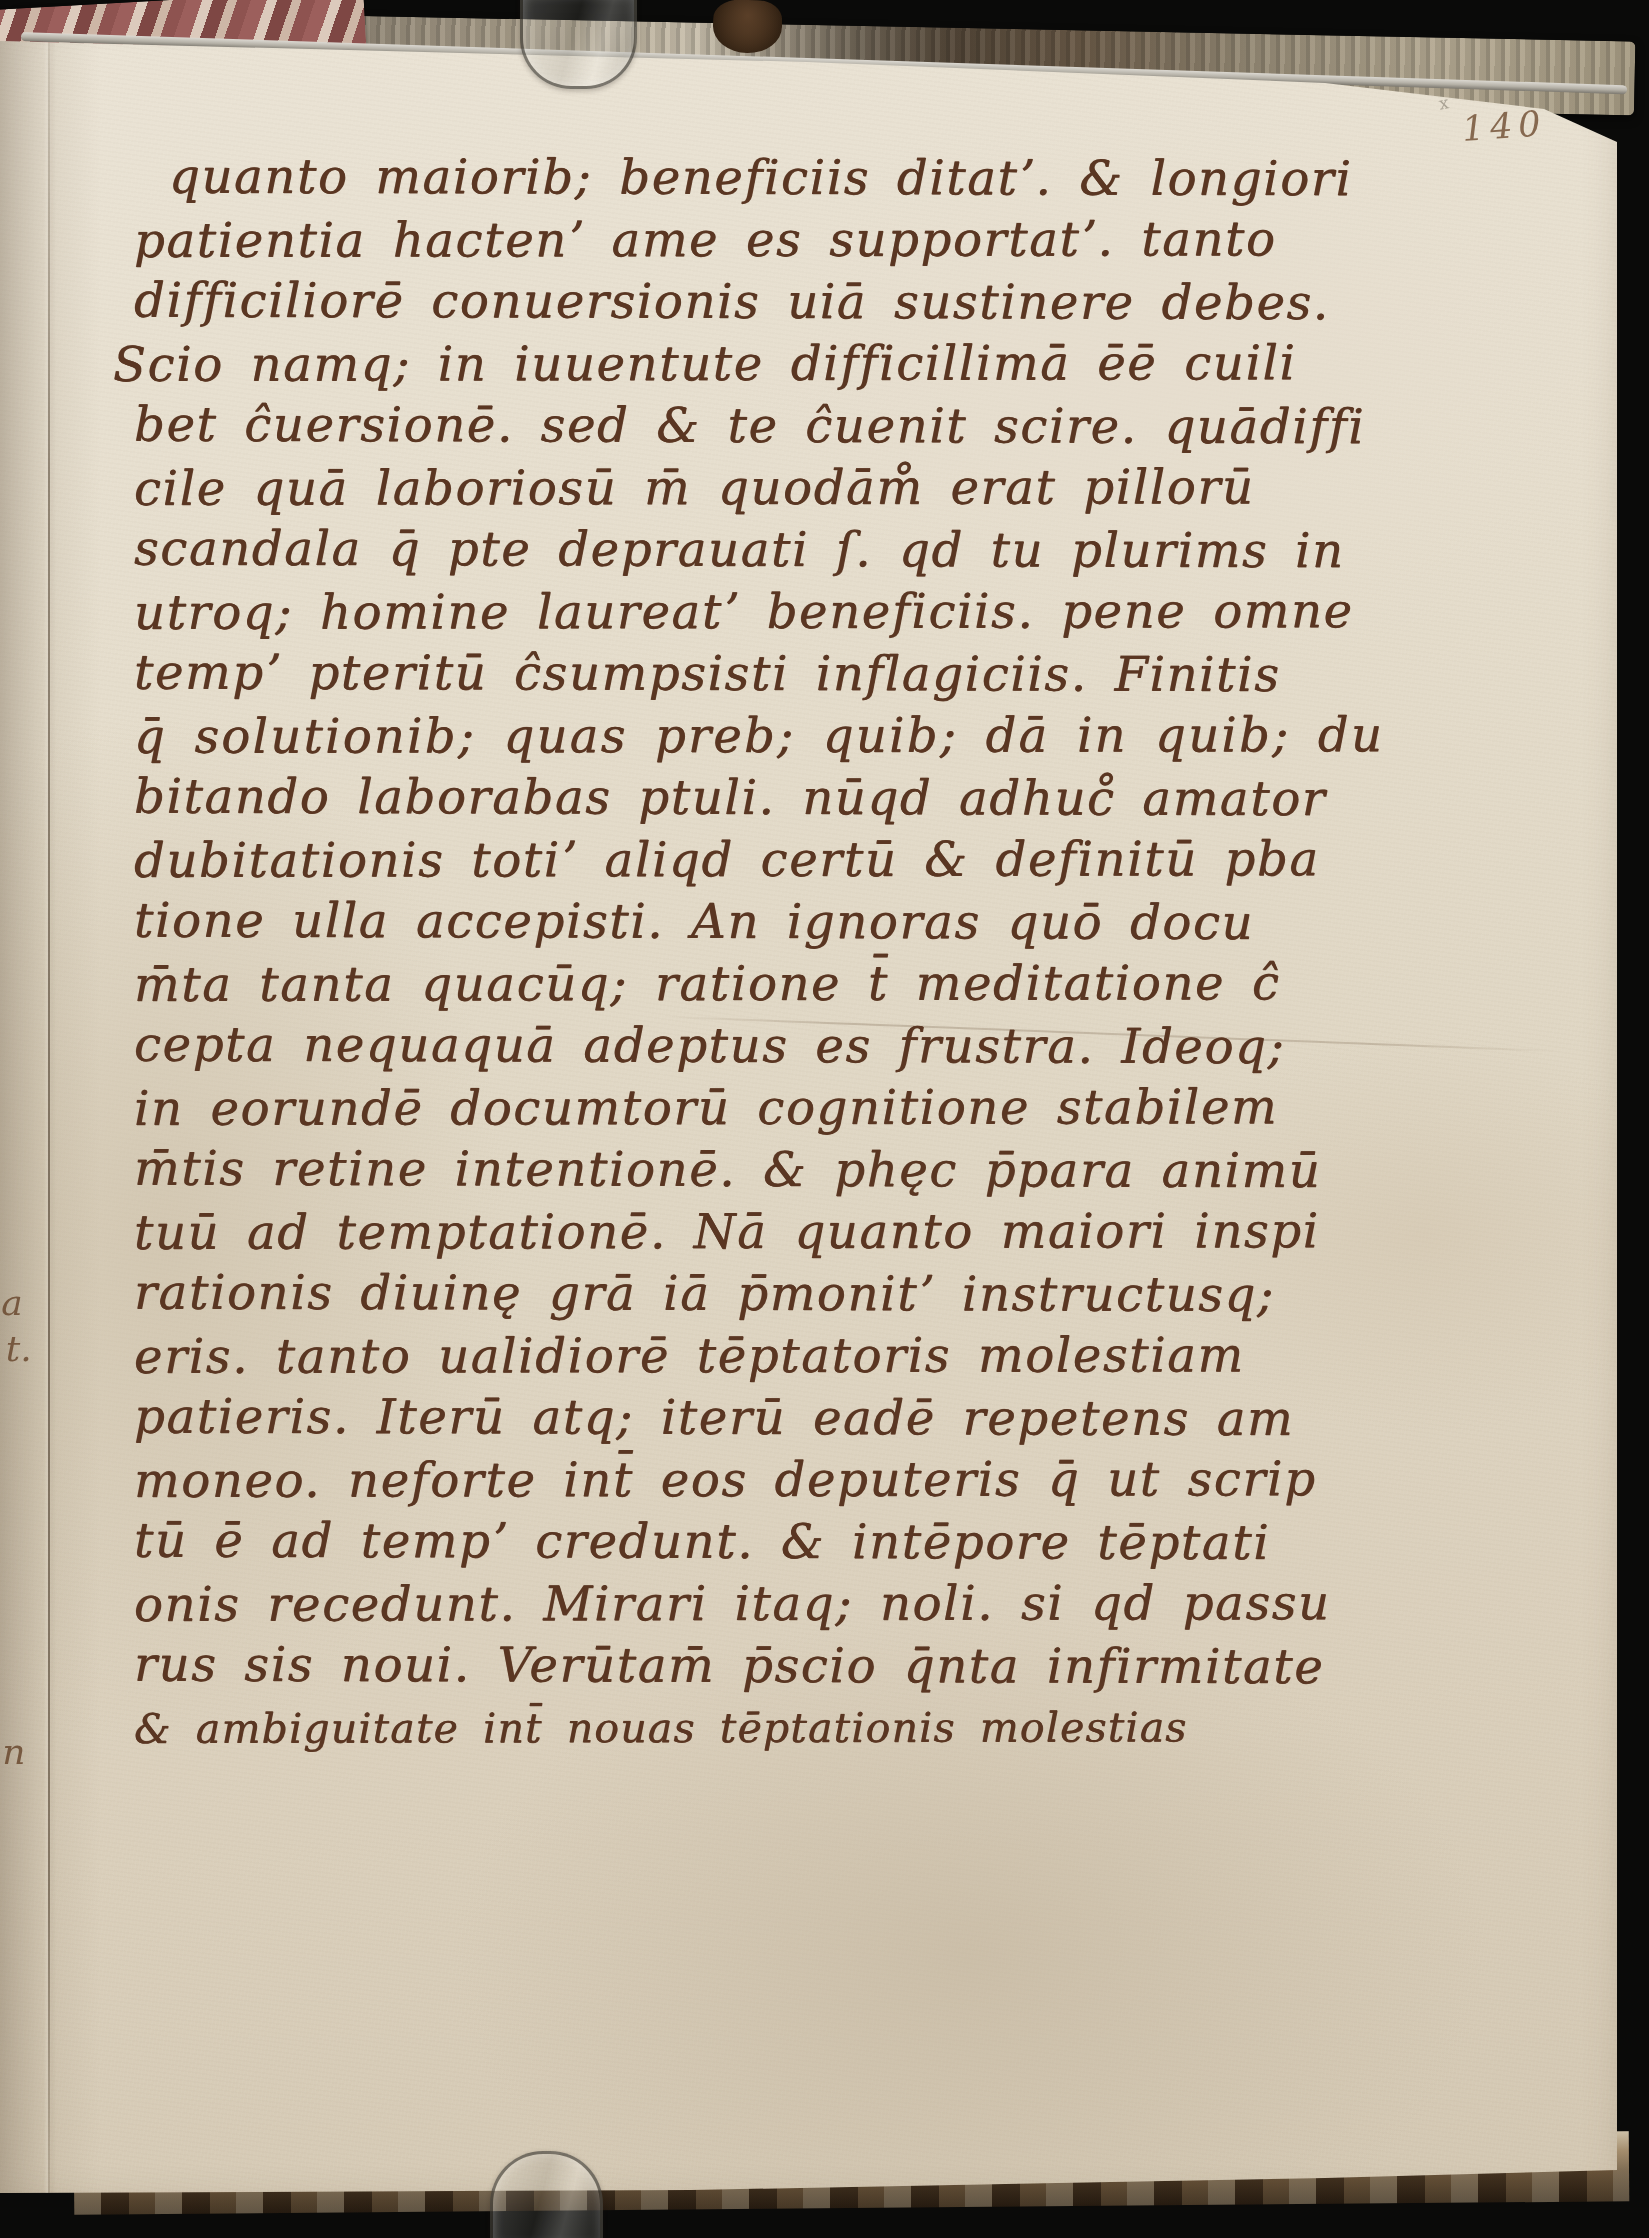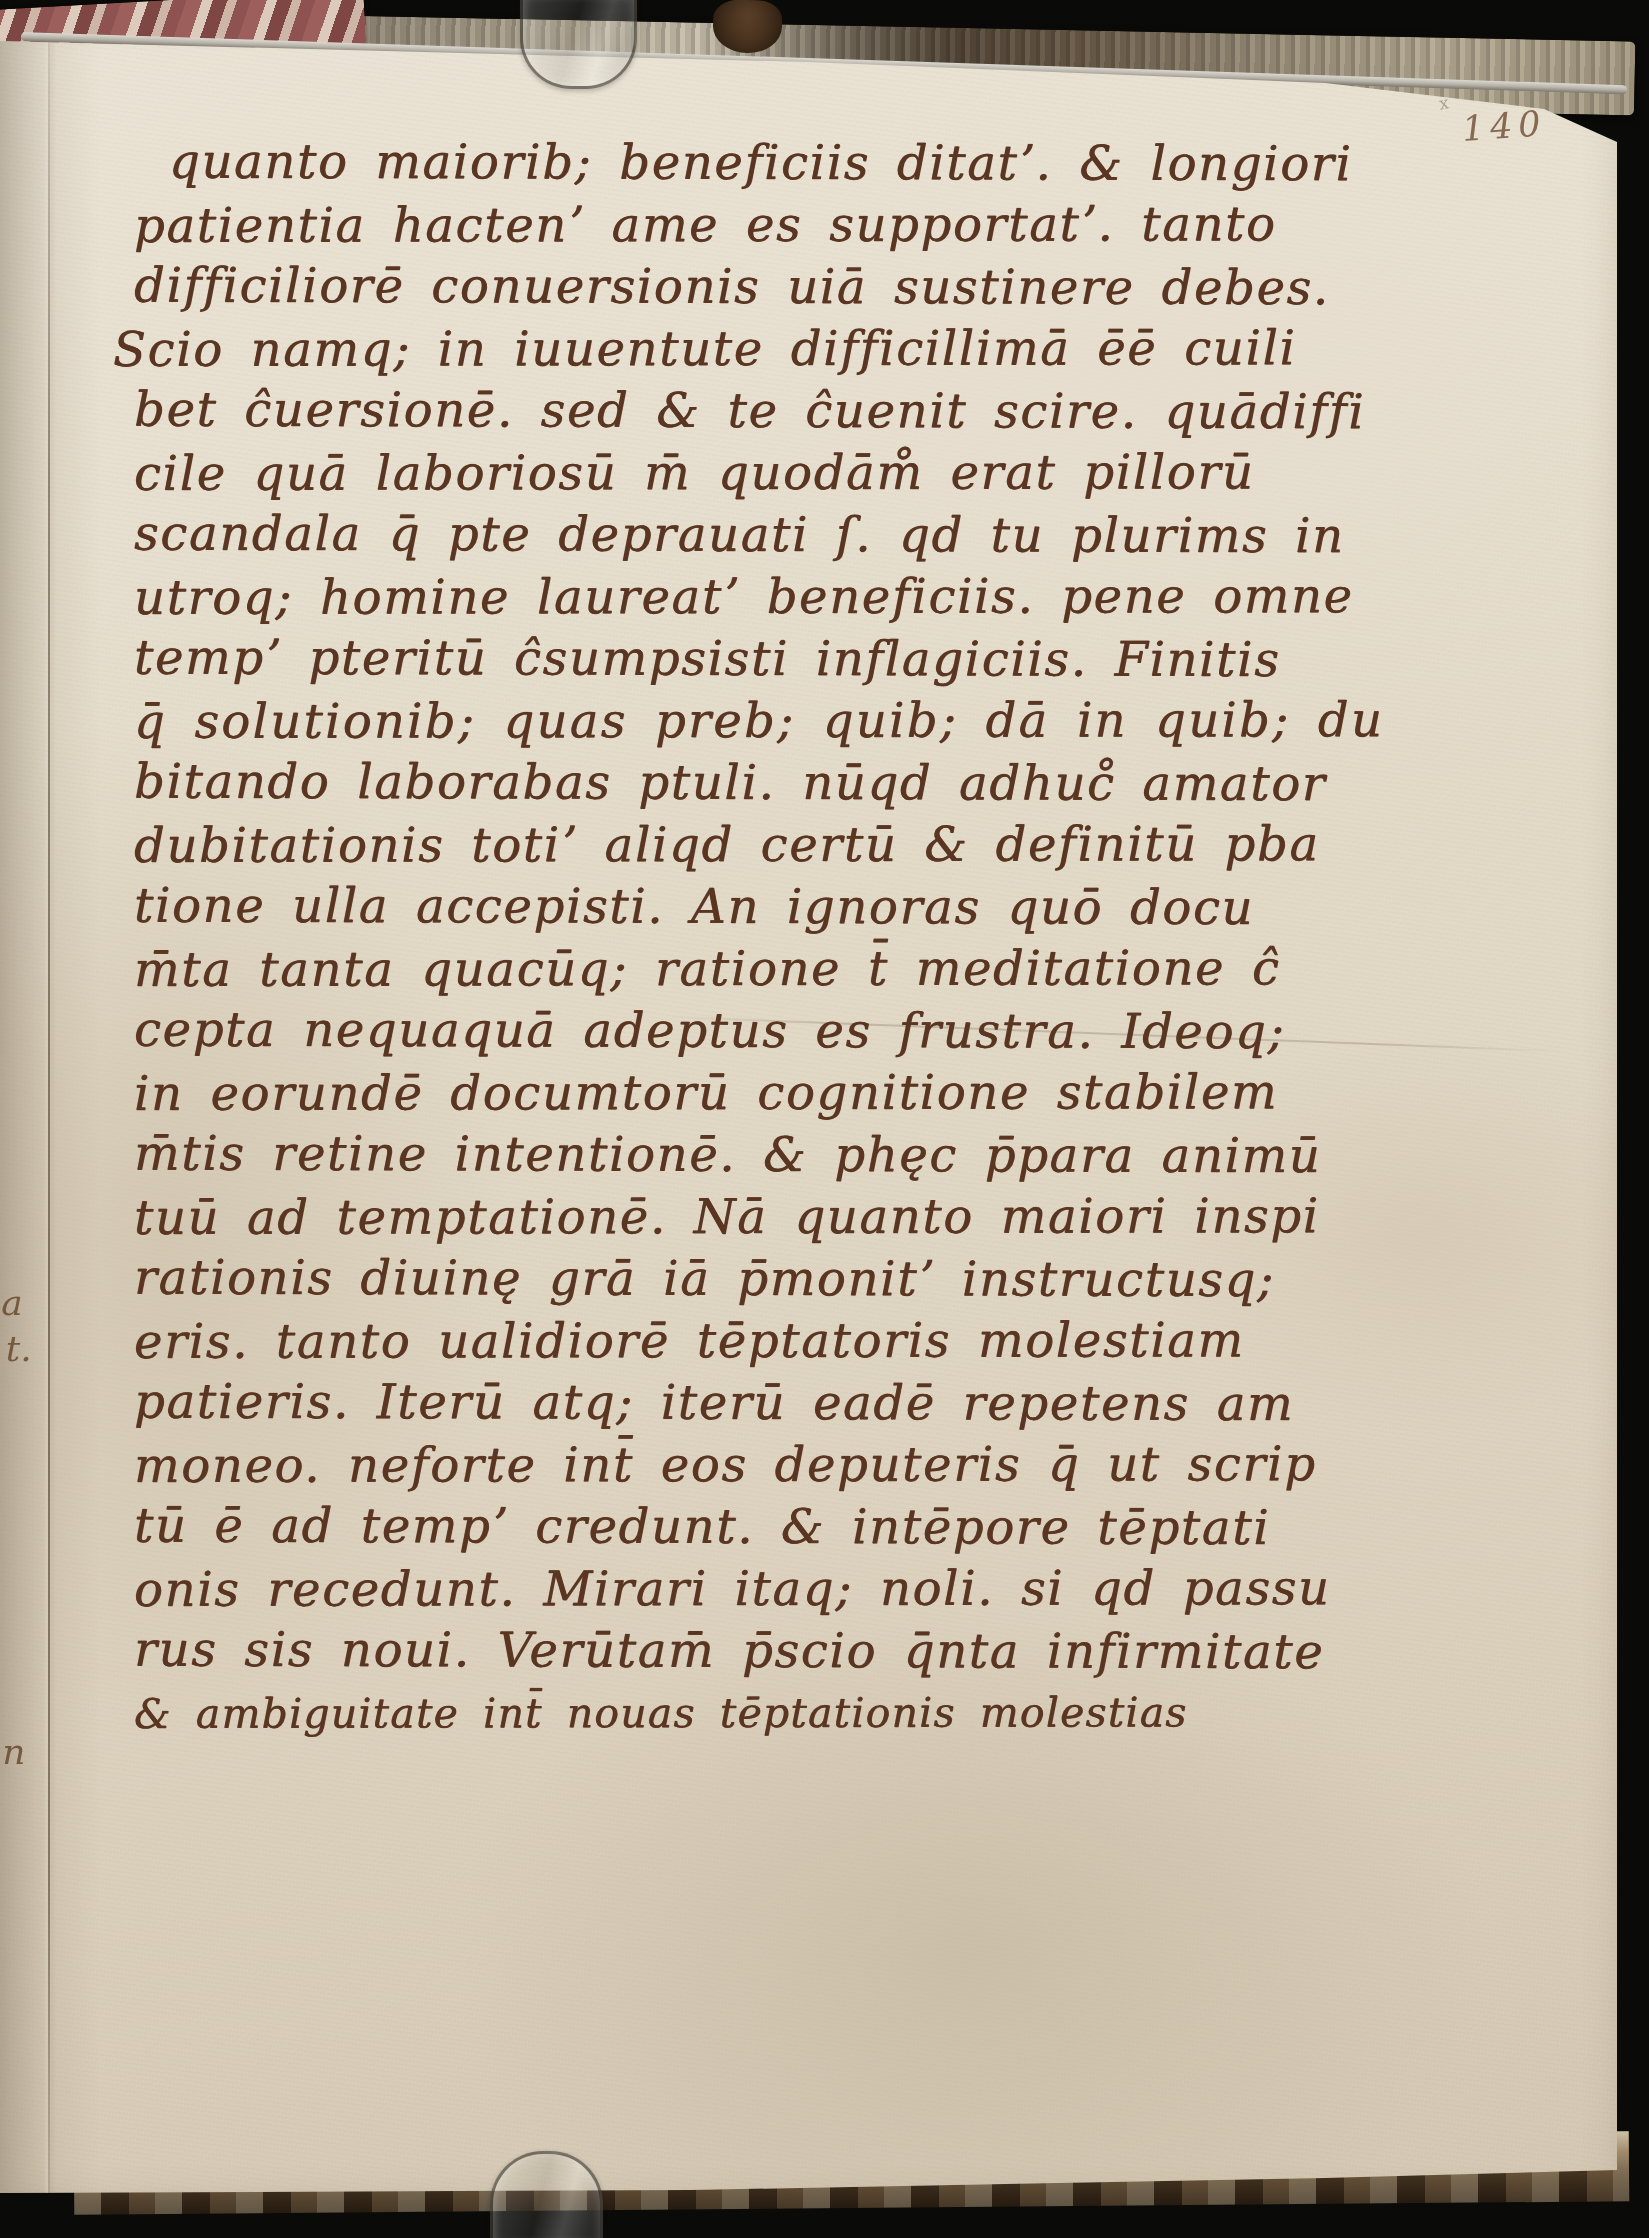--- a/index.html
+++ b/index.html
@@ -93,21 +93,21 @@
     position:absolute;left:1462px;top:73px;
     font-size:35px;font-style:italic;color:#7c5c42;letter-spacing:5.8px;
     transform:rotate(-4deg);opacity:0.9;
   }
   .pencil-mark{
     position:absolute;left:1439px;top:60px;
     font-size:17.3px;color:#9b9486;transform:rotate(-10deg);opacity:0.8;
   }
 
   
-  .text-block{position:absolute;left:134px;top:101px;width:1285px;}
+  .text-block{position:absolute;left:134px;top:116px;width:1285px;}
   .ms-line{
     height:62px;white-space:nowrap;
     font-style:italic;font-size:48px;letter-spacing:1.7px;word-spacing:9.8px;
     color:#5a3622;
     text-shadow:0.5px 0.3px 0 rgba(90,54,34,0.9), -0.2px -0.1px 0 rgba(90,54,34,0.45);
   }
   .ms-line:nth-child(odd){transform:rotate(0.12deg);}
   .ms-line:nth-child(even){transform:rotate(-0.08deg);}
   .ms-line:nth-child(1){margin-left:35px;}
   .ms-line:nth-child(4){margin-left:-21px;}

